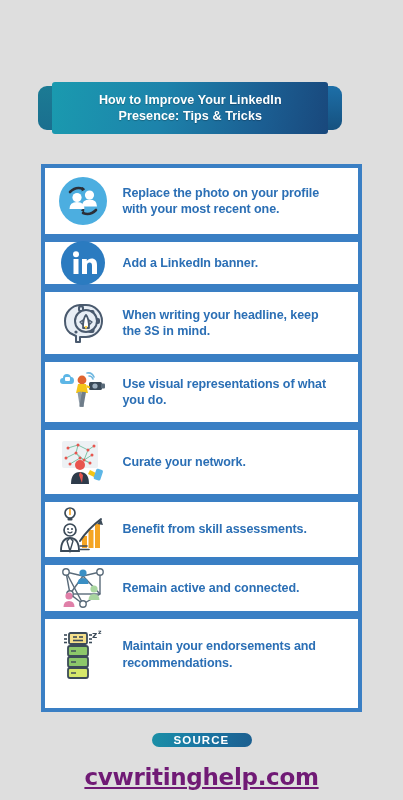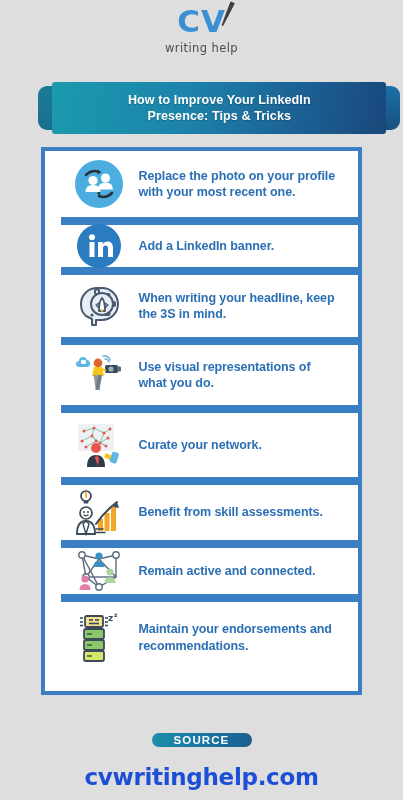--- a/index.html
+++ b/index.html
@@ -34,21 +34,21 @@
     border-radius: 1px 1px 2px 2px;
     clip-path: polygon(0 0, 100% 0, 65% 100%, 35% 100%);
   }
   .logo-sub {
     margin-top: 4px;
     font-size: 11.5px; color: #4a4c52; letter-spacing: .4px;
     font-family: "DejaVu Sans", sans-serif;
   }
 
   
-  .ribbon { position: absolute; top: 82px; left: 38px; width: 362px; height: 52px; }
+  .ribbon { position: absolute; top: 82px; left: 38px; width: 304px; height: 52px; }
   .ribbon-end {
     position: absolute; top: 4px; width: 28px; height: 44px;
     border-radius: 8px;
   }
   .ribbon-end.left  { left: 0;  background: linear-gradient(180deg,#1c7b94,#1a6f8f); border-radius: 9px 4px 4px 9px; }
   .ribbon-end.right { right: 0; background: linear-gradient(180deg,#1d6fa8,#16517f); border-radius: 4px 9px 9px 4px; }
   .ribbon-main {
     position: absolute; left: 14px; right: 14px; top: 0; height: 52px;
     background: linear-gradient(100deg,#1a9aaf 0%, #1d83ab 40%, #1b5f93 75%, #19487c 100%);
     border-radius: 3px;
@@ -59,25 +59,25 @@
     font-size: 13.5px; font-weight: 700;
     font-family: "Liberation Sans", sans-serif;
     letter-spacing: .1px;
     text-shadow: 0 1px 1px rgba(0,0,0,.25);
     white-space: pre-line;
     transform: scaleX(.93);
   }
 
   
   .frame {
-    position: absolute; left: 41px; top: 147px;
+    position: absolute; left: 41px; top: 164px;
     width: 321px; height: 548px;
     background: #ffffff;
     border: 4px solid #3a7fc4;
-    display: flex; flex-direction: column; padding-left: 16px;
+    display: flex; flex-direction: column;
   }
   .row {
     position: relative;
     display: flex; align-items: center;
     background: #ffffff;
     padding: 3px 6px 3px 9px;
     flex: 0 0 auto;
   }
   .row.sep { border-bottom: 8px solid #3a7fc4; }
   .row-icon {
@@ -101,38 +101,32 @@
     background: linear-gradient(100deg,#1b8fa6 0%, #1a78a4 45%, #1c5f90 100%);
     display: flex; align-items: center; justify-content: center;
   }
   .source-btn span {
     color: #fff; font-size: 11.5px; font-weight: 700; letter-spacing: 1.1px;
     font-family: "Liberation Sans", sans-serif;
   }
   .site {
     position: absolute; left: 0; top: 764px; width: 403px;
     text-align: center;
-    font-size: 23px; font-weight: 600; color: #1d4ed8;
+    font-size: 23px; font-weight: 600; color: #701a75;
     letter-spacing: -.3px;
     font-family: "DejaVu Sans", sans-serif;
+    text-decoration: underline;
   }
   svg { display: block; }
 </style>
 </head>
 <body>
 
 <div class="page">
 
-  <div class="logo-wrap">
-    <div class="logo-cv">
-      <span>CV</span>
-      <span class="brush"></span>
-    </div>
-    <div class="logo-sub">writing help</div>
-  </div>
 
   <div class="ribbon">
     <div class="ribbon-end left"></div>
     <div class="ribbon-end right"></div>
     <div class="ribbon-main">
       <div class="ribbon-title">How to Improve Your LinkedIn
 Presence: Tips &amp; Tricks</div>
     </div>
   </div>
 

